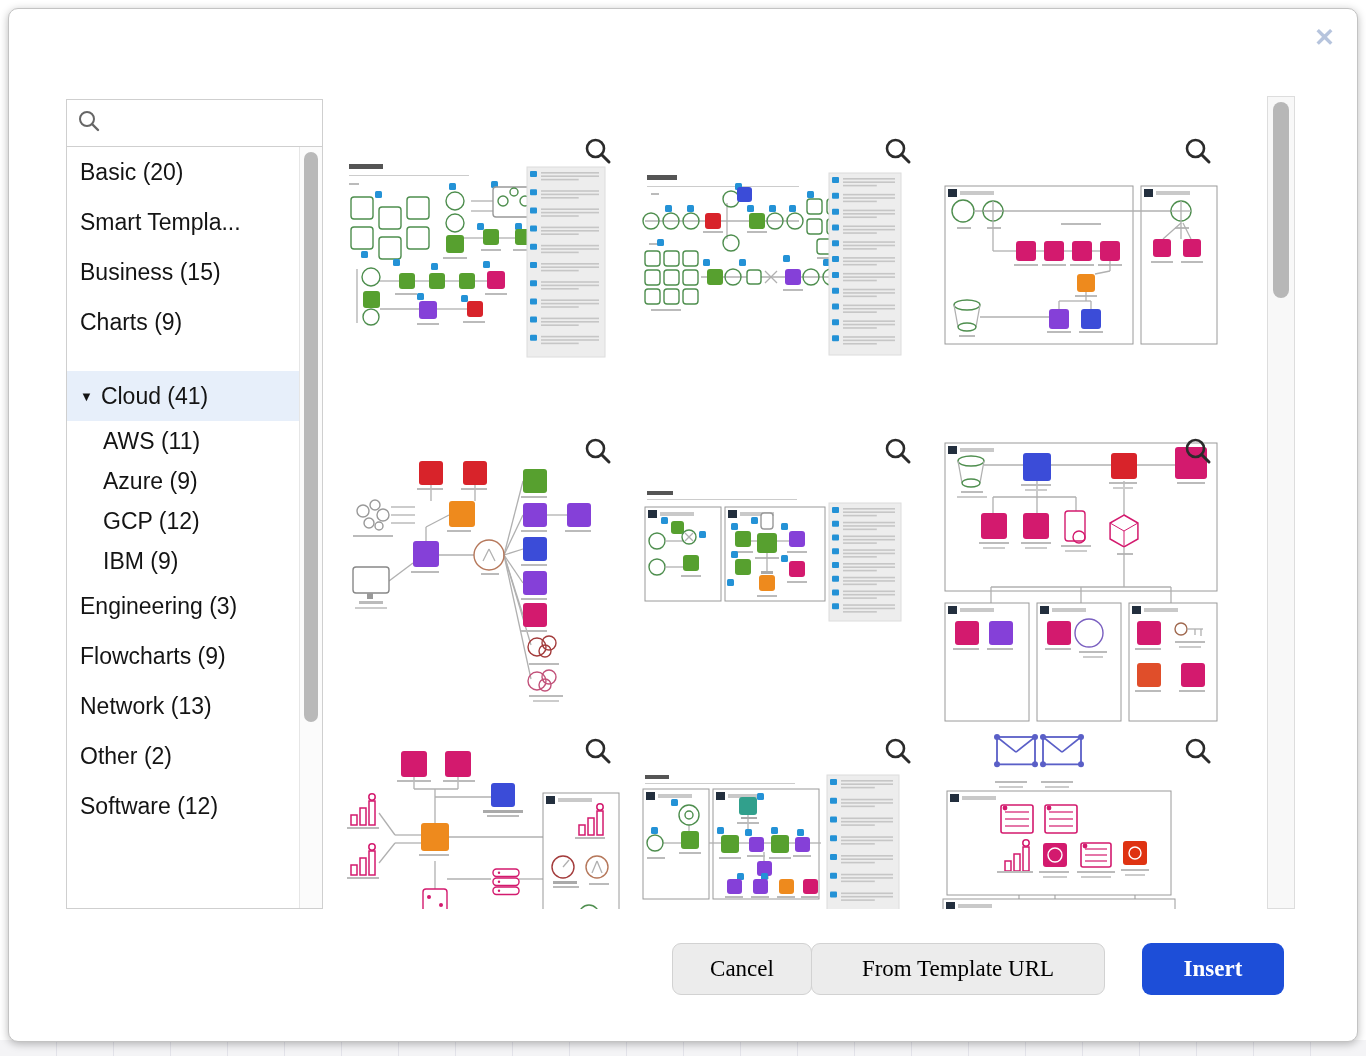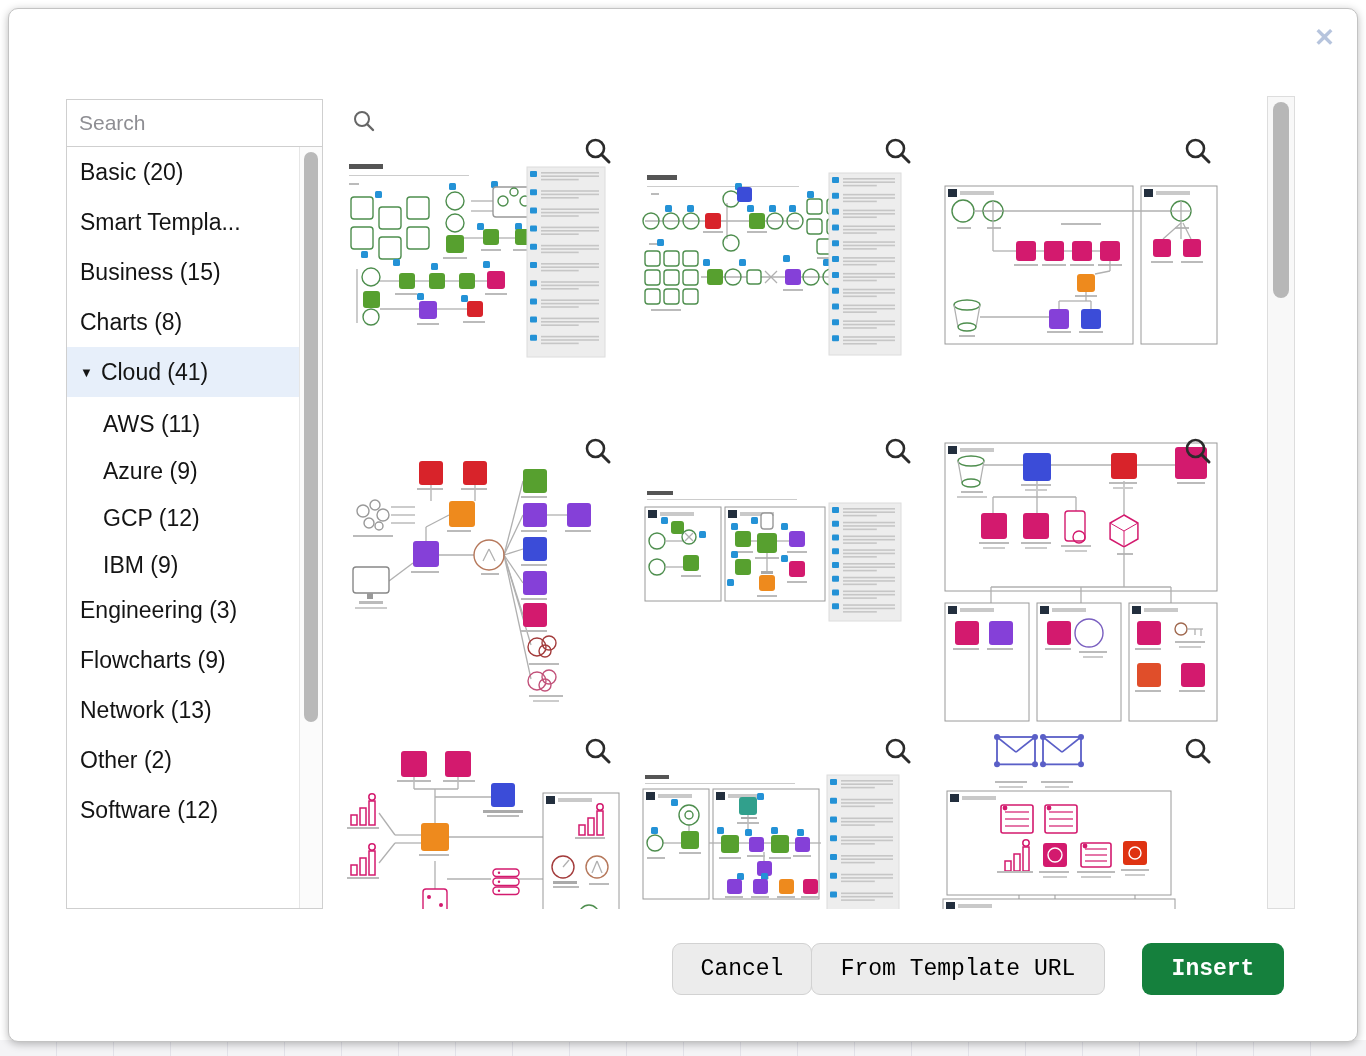--- a/index.html
+++ b/index.html
@@ -13,65 +13,64 @@
   .close{position:absolute;top:16px;right:22px;font-size:25px;font-weight:700;cursor:pointer;line-height:1;}
   
   .sidebar{position:absolute;left:57px;top:90px;width:257px;height:810px;border:1px solid #cfcfcf;box-sizing:border-box;}
   .search-row{height:47px;border-bottom:1px solid #cfcfcf;display:flex;align-items:center;box-sizing:border-box;padding:0 8px 0 10px;}
   .search-row input{flex:1;border:none;outline:none;font-size:21px;color:#333;background:transparent;
     font-family:"Liberation Sans",sans-serif;}
   .search-row input::placeholder{color:#8e8e93;}
   .sb-list{position:relative;height:761px;overflow:hidden;}
   .sb-items{position:absolute;left:0;top:0;right:22px;}
   .sb-item{height:50px;line-height:50px;font-size:23px;color:#141414;padding-left:13px;cursor:pointer;white-space:nowrap;}
-  .sb-item.sub{height:40px;line-height:40px;padding-left:36px;margin-top:7px;}
+  .sb-item.sub{height:40px;line-height:40px;padding-left:36px;}
   .sb-item .arrow{font-size:13px;margin-right:8px;display:inline-block;transform:translateY(-3px);}
   .sb-track{position:absolute;right:0;top:0;bottom:0;width:22px;background:#fbfbfb;border-left:1px solid #e6e6e6;cursor:pointer;}
   .sb-thumb{position:absolute;left:4px;top:5px;width:14px;height:570px;border-radius:7px;background:#b9b9b9;cursor:grab;}
   
   .gallery{position:absolute;left:314px;top:87px;width:944px;height:813px;overflow:hidden;}
   .cell{position:absolute;width:300px;height:300px;cursor:pointer;}
   .mag{position:absolute;top:5px;right:18px;width:30px;height:30px;cursor:pointer;}
   
   .g-track{position:absolute;left:1258px;top:87px;width:28px;height:813px;background:#f8f8f8;
     border:1px solid #ddd;box-sizing:border-box;cursor:pointer;}
   .g-thumb{position:absolute;left:5px;top:5px;width:16px;height:196px;border-radius:8px;background:#b7b7b7;cursor:grab;}
   
   .btn{position:absolute;top:934px;height:52px;border-radius:9px;font-size:23px;display:flex;align-items:center;
-    justify-content:center;cursor:pointer;font-weight:500;box-sizing:border-box;font-family:Liberation Mono, monospace;text-align:center;}
+    justify-content:center;cursor:pointer;font-weight:500;box-sizing:border-box;font-family:Liberation Serif, serif;text-align:center;}
   .btn-plain{background:#ececec;border:1px solid #d2d2d2;color:#000;}
   .btn-cancel{left:663px;width:140px;}
   .btn-fromurl{left:802px;width:294px;}
   .btn-insert{left:1133px;width:142px;color:#fff;border:none;font-weight:600;}
 </style>
 </head>
 <body>
 
 <div class="canvas-strip"></div>
 
 <div class="dialog">
   <div class="close" style="color: rgb(182, 196, 221);">✕</div>
 
   <div class="sidebar">
     <div class="search-row">
-      <input type="text" placeholder="Search" style="">
       <span>
         <svg width="24" height="24" viewBox="0 0 24 24">
           <circle cx="10" cy="10" r="7" fill="none" stroke="#666" stroke-width="2"></circle>
           <line x1="15" y1="15" x2="21" y2="21" stroke="#666" stroke-width="2.4" stroke-linecap="round"></line>
         </svg>
       </span>
     </div>
     <div class="sb-list">
       <div class="sb-items" id="sb-items">
           <div class="sb-item"><span>Basic (20)</span></div>
           <div class="sb-item"><span>Smart Templa...</span></div>
           <div class="sb-item"><span>Business (15)</span></div>
-          <div class="sb-item"><span>Charts (8)</span></div>
-          <div class="sb-item sel" style="background: rgb(231, 239, 250);"><span class="arrow">▼</span><span>Cloud (41)</span></div>
+          <div class="sb-item"><span>Charts (9)</span></div>
+          <div class="sb-item sel" style="background: rgb(231, 239, 250); margin-top: 24px;"><span class="arrow">▼</span><span>Cloud (41)</span></div>
           <div class="sb-item sub"><span>AWS (11)</span></div>
           <div class="sb-item sub"><span>Azure (9)</span></div>
           <div class="sb-item sub"><span>GCP (12)</span></div>
           <div class="sb-item sub"><span>IBM (9)</span></div>
           <div class="sb-item"><span>Engineering (3)</span></div>
           <div class="sb-item"><span>Flowcharts (9)</span></div>
           <div class="sb-item"><span>Network (13)</span></div>
           <div class="sb-item"><span>Other (2)</span></div>
           <div class="sb-item"><span>Software (12)</span></div>
         </div>
@@ -811,14 +810,14 @@
             <line x1="18.5" y1="18.5" x2="26" y2="26" stroke="#2b2b2b" stroke-width="3" stroke-linecap="round"></line>
           </svg></span></div>
     </div>
 
   <div class="g-track">
     <div class="g-thumb"></div>
   </div>
 
   <div class="btn btn-plain btn-cancel">Cancel</div>
   <div class="btn btn-plain btn-fromurl">From Template URL</div>
-  <div class="btn btn-insert" style="background: #15803d;">Insert</div>
+  <div class="btn btn-insert" style="background: #1d4ed8;">Insert</div>
 </div>
 
 </body></html>

